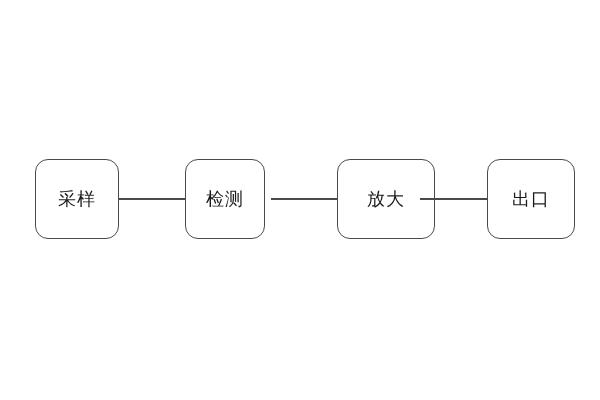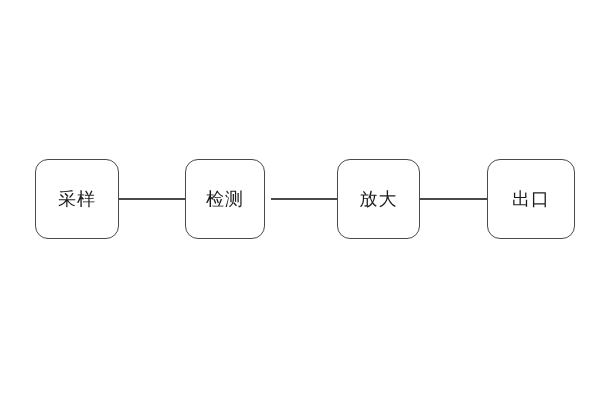--- a/index.html
+++ b/index.html
@@ -28,21 +28,21 @@
     justify-content: center;
   }
   .flow-node .node-label {
     font-size: 18px;
     color: #1a1a1a;
     letter-spacing: 1px;
     white-space: nowrap;
   }
   .node-1 { left: 35px;  width: 84px; }
   .node-2 { left: 185px; width: 80px; }
-  .node-3 { left: 337px; width: 83px; }
+  .node-3 { left: 337px; width: 98px; }
   .node-4 { left: 487px; width: 88px; }
   .connector {
     position: absolute;
     top: 198px;
     height: 2px;
     background: #4a4a4a;
   }
   .conn-1 { left: 119px; width: 66px; }
   .conn-2 { left: 271px; width: 66px; }
   .conn-3 { left: 420px; width: 67px; }

